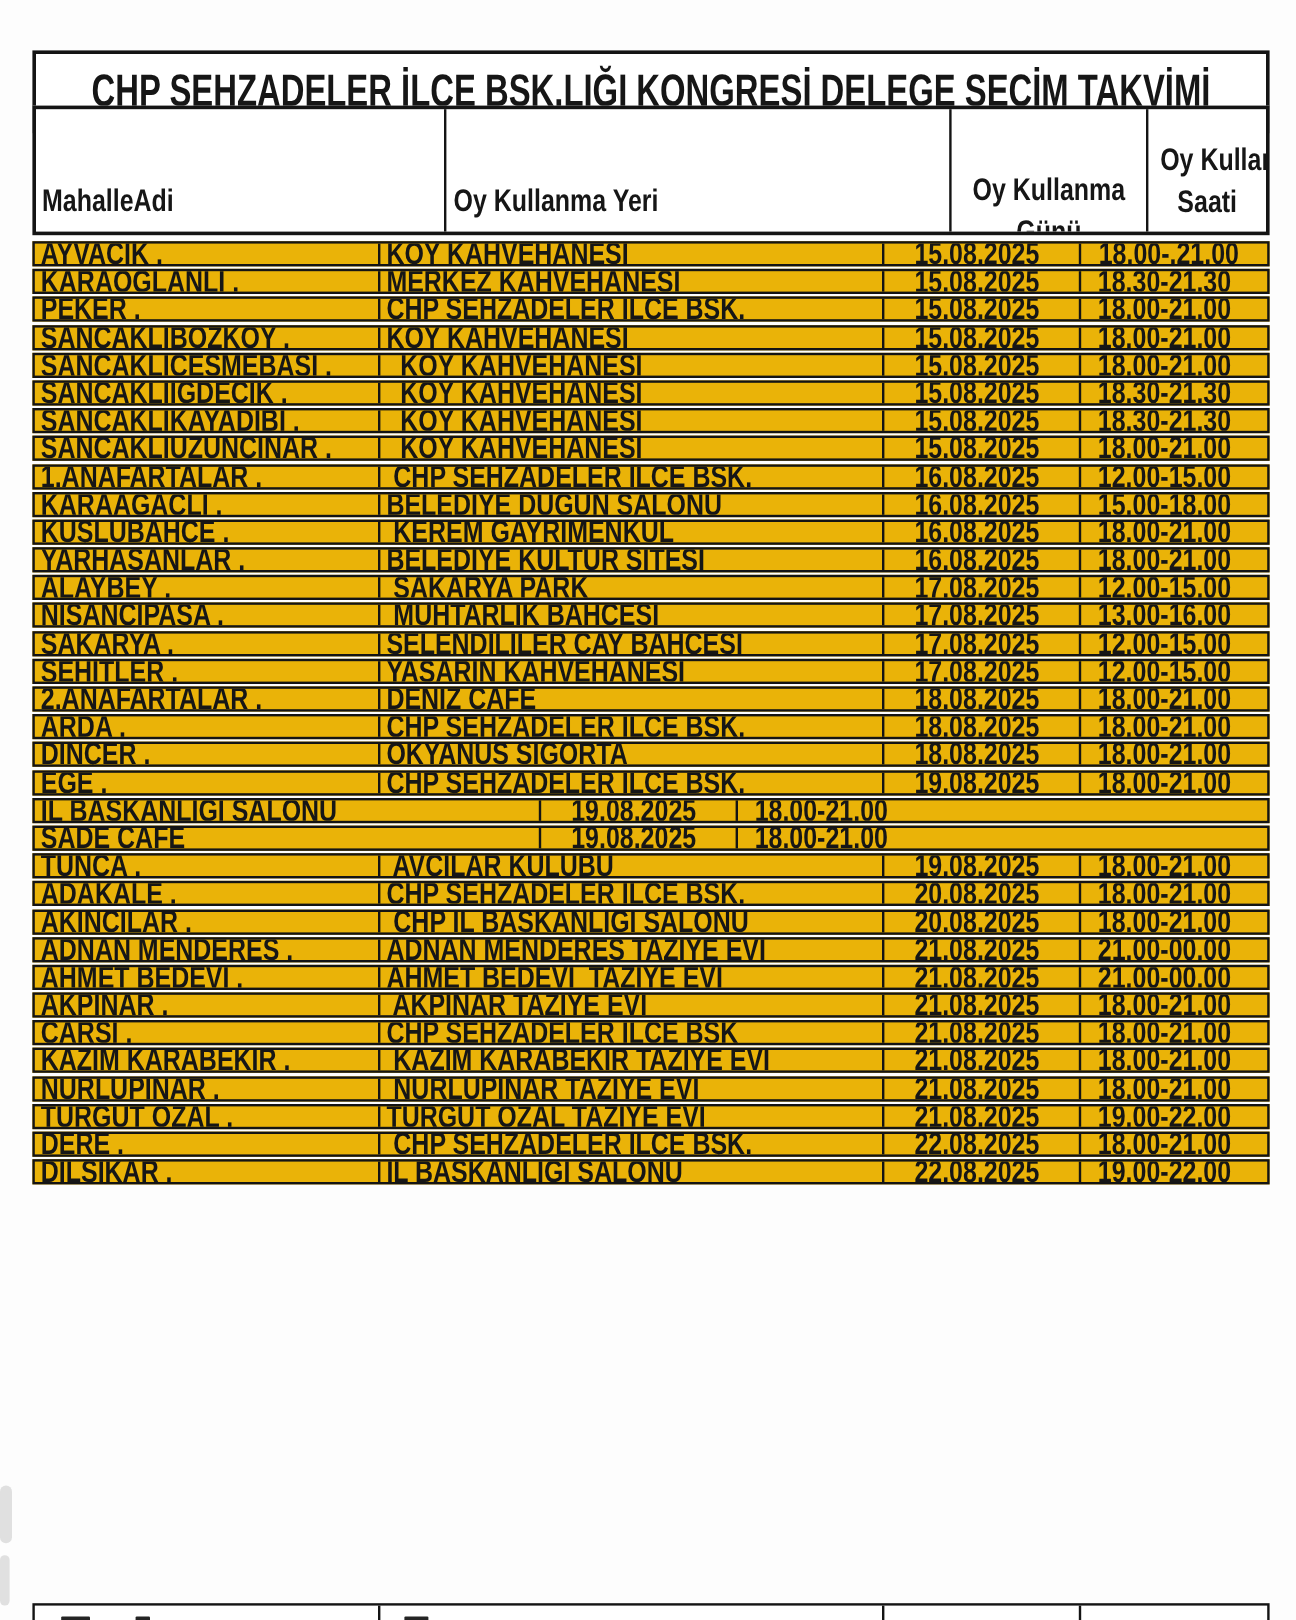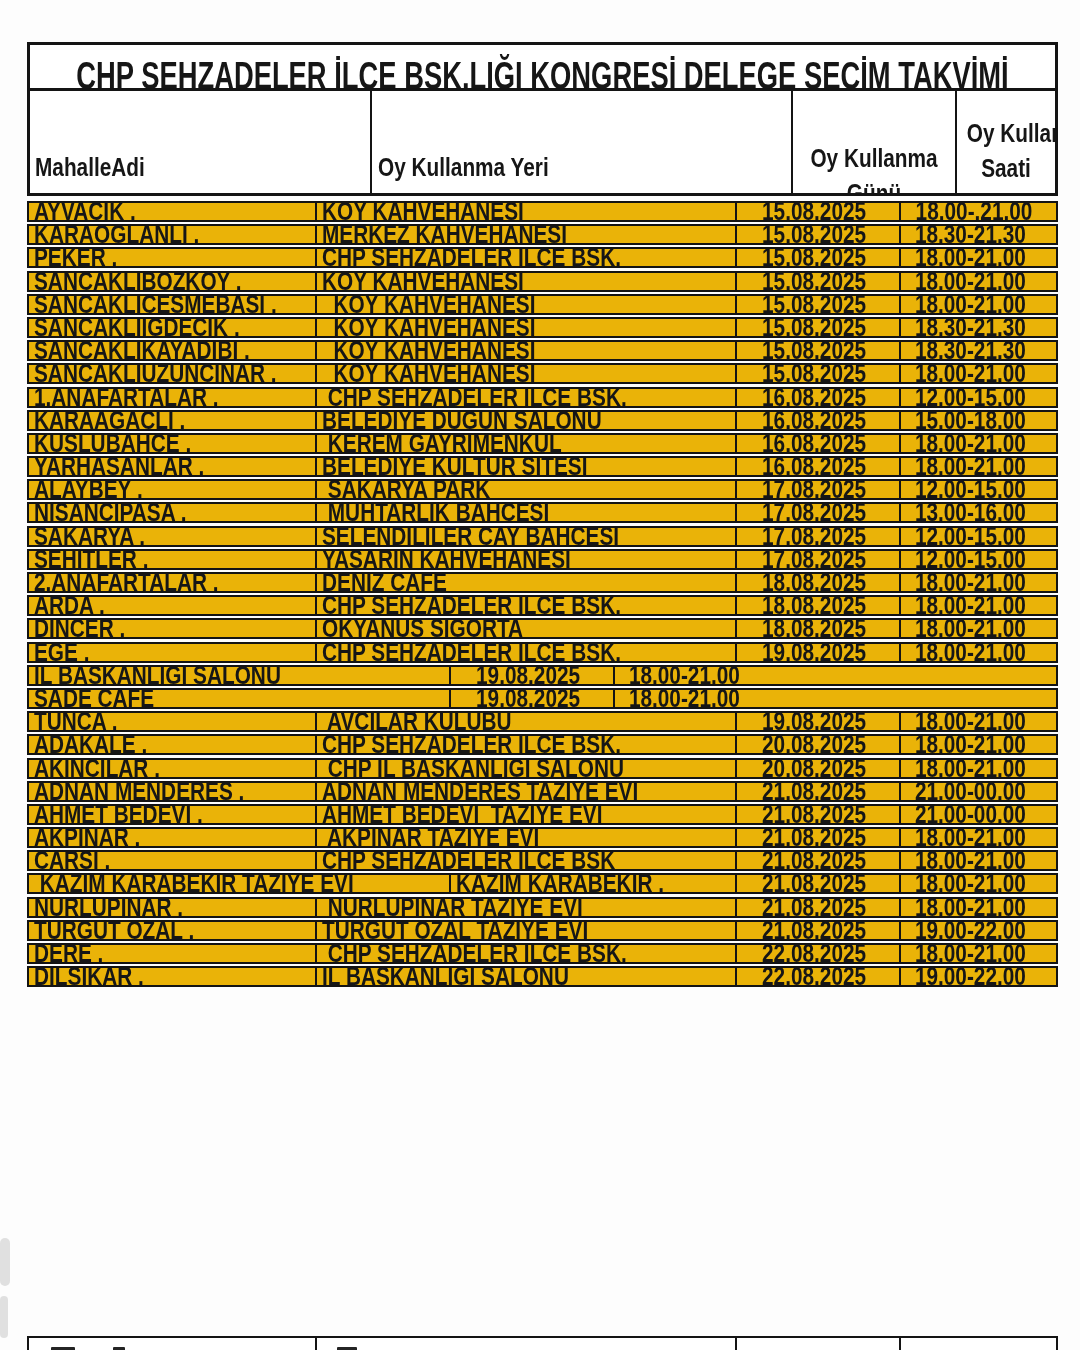--- a/index.html
+++ b/index.html
@@ -521,25 +521,25 @@
         </div>
       <div class="cell c3">
           <span>21.08.2025</span>
         </div>
       <div class="cell c4">
           <span>18.00-21.00</span>
         </div>
     </div>
 
     <div class="row">
+      <div class="cell c1">
+          <span>KAZIM KARABEKİR .</span>
+        </div>
       <div class="cell c2">
           <span> KAZIM KARABEKİR TAZİYE EVİ</span>
-        </div>
-      <div class="cell c1">
-          <span>KAZIM KARABEKİR .</span>
         </div>
       <div class="cell c3">
           <span>21.08.2025</span>
         </div>
       <div class="cell c4">
           <span>18.00-21.00</span>
         </div>
     </div>
 
     <div class="row">

